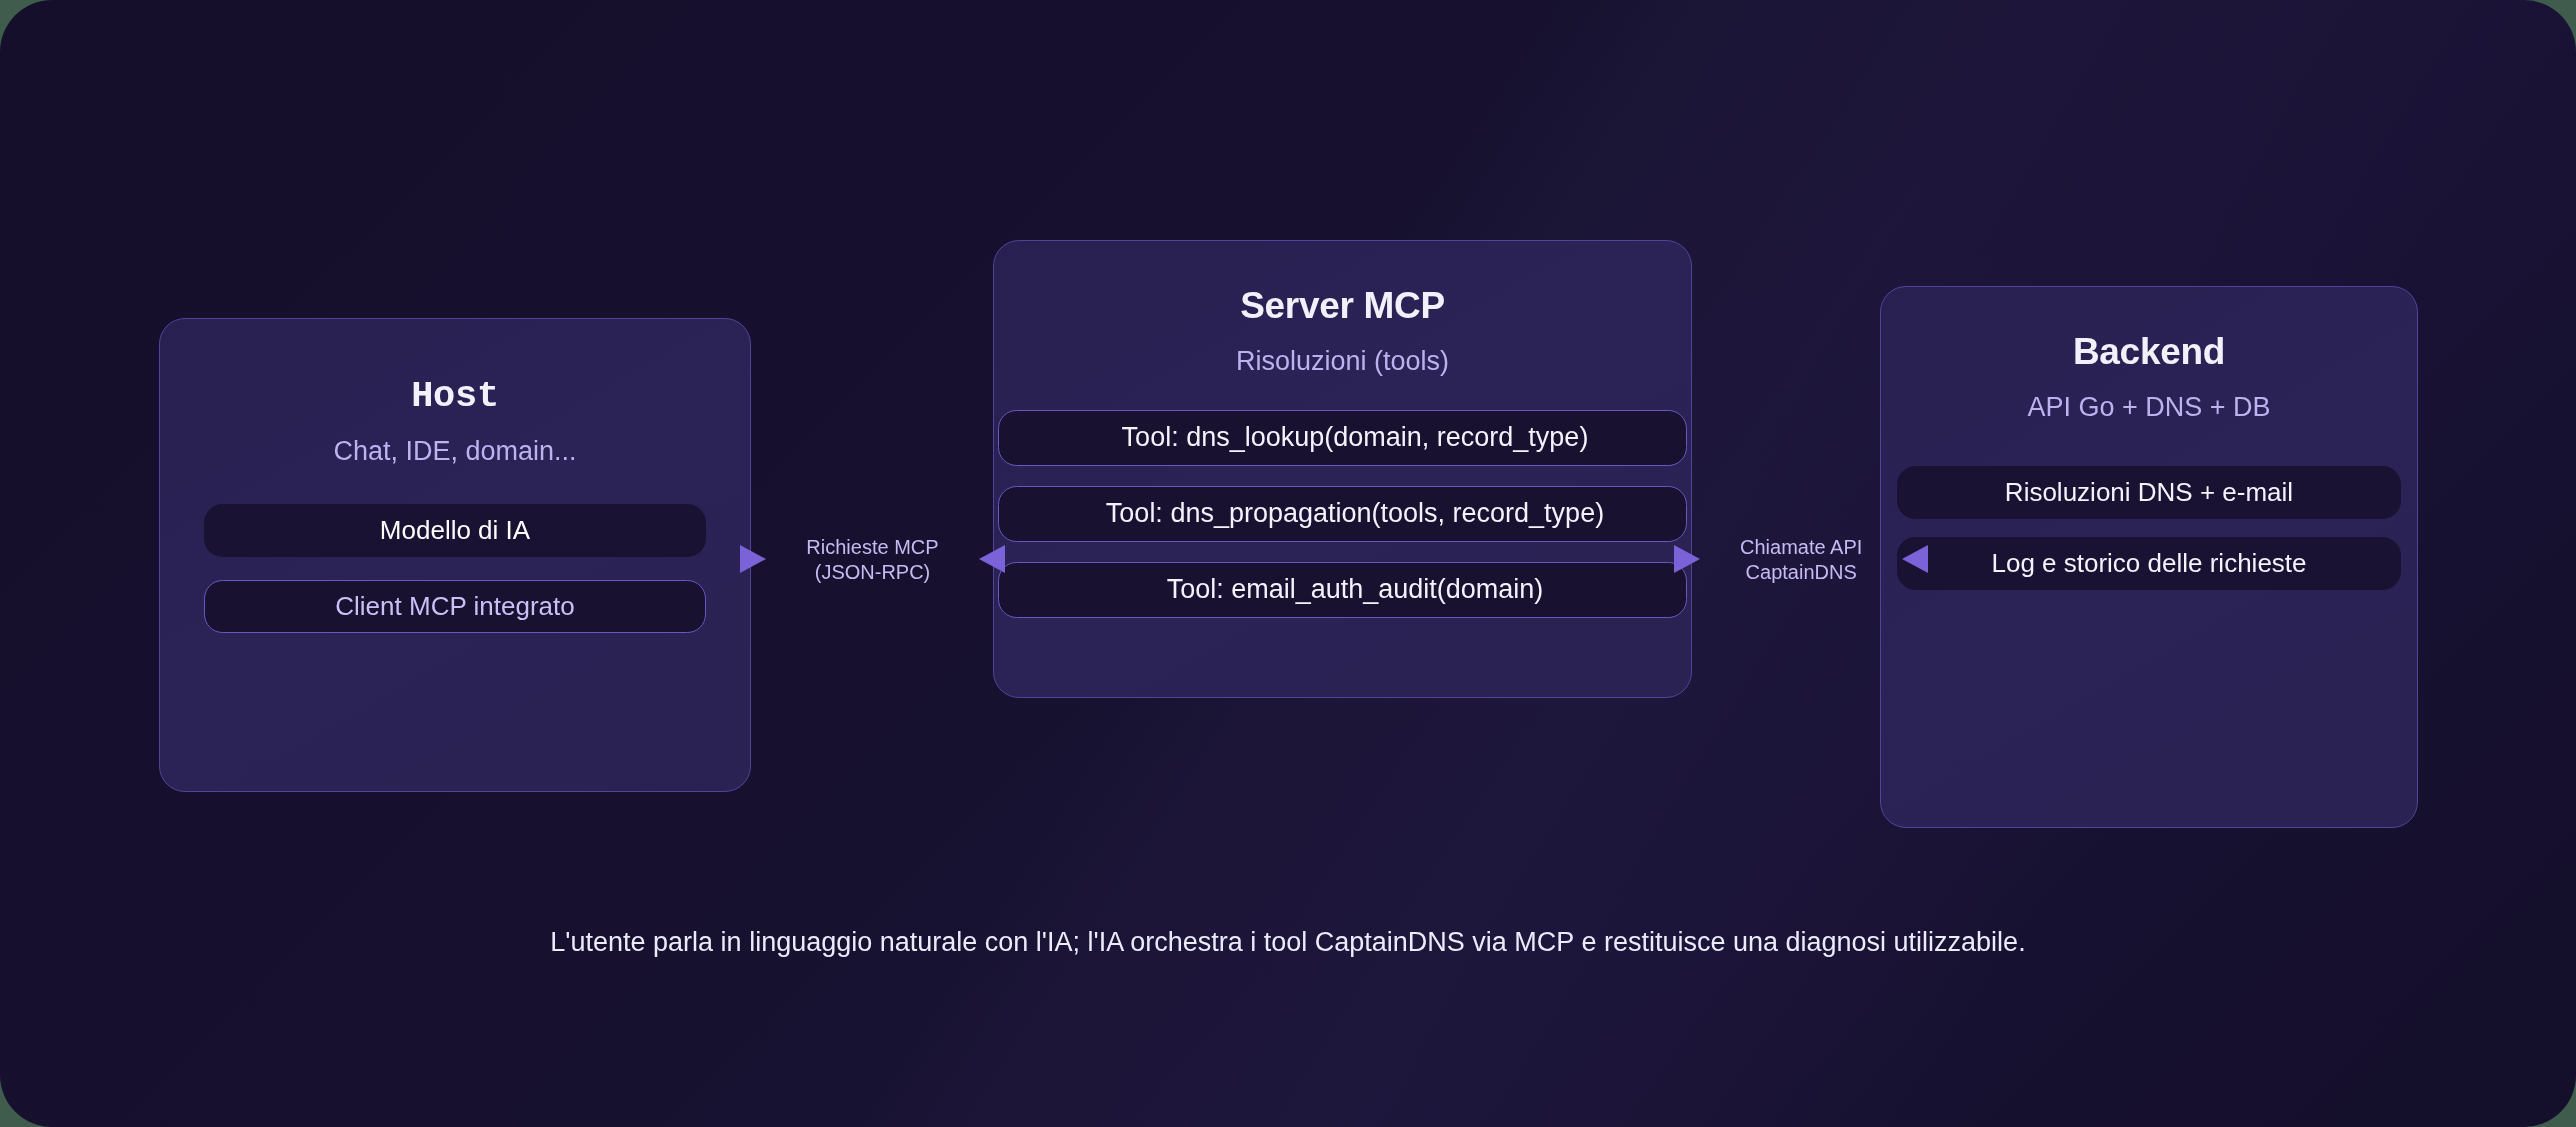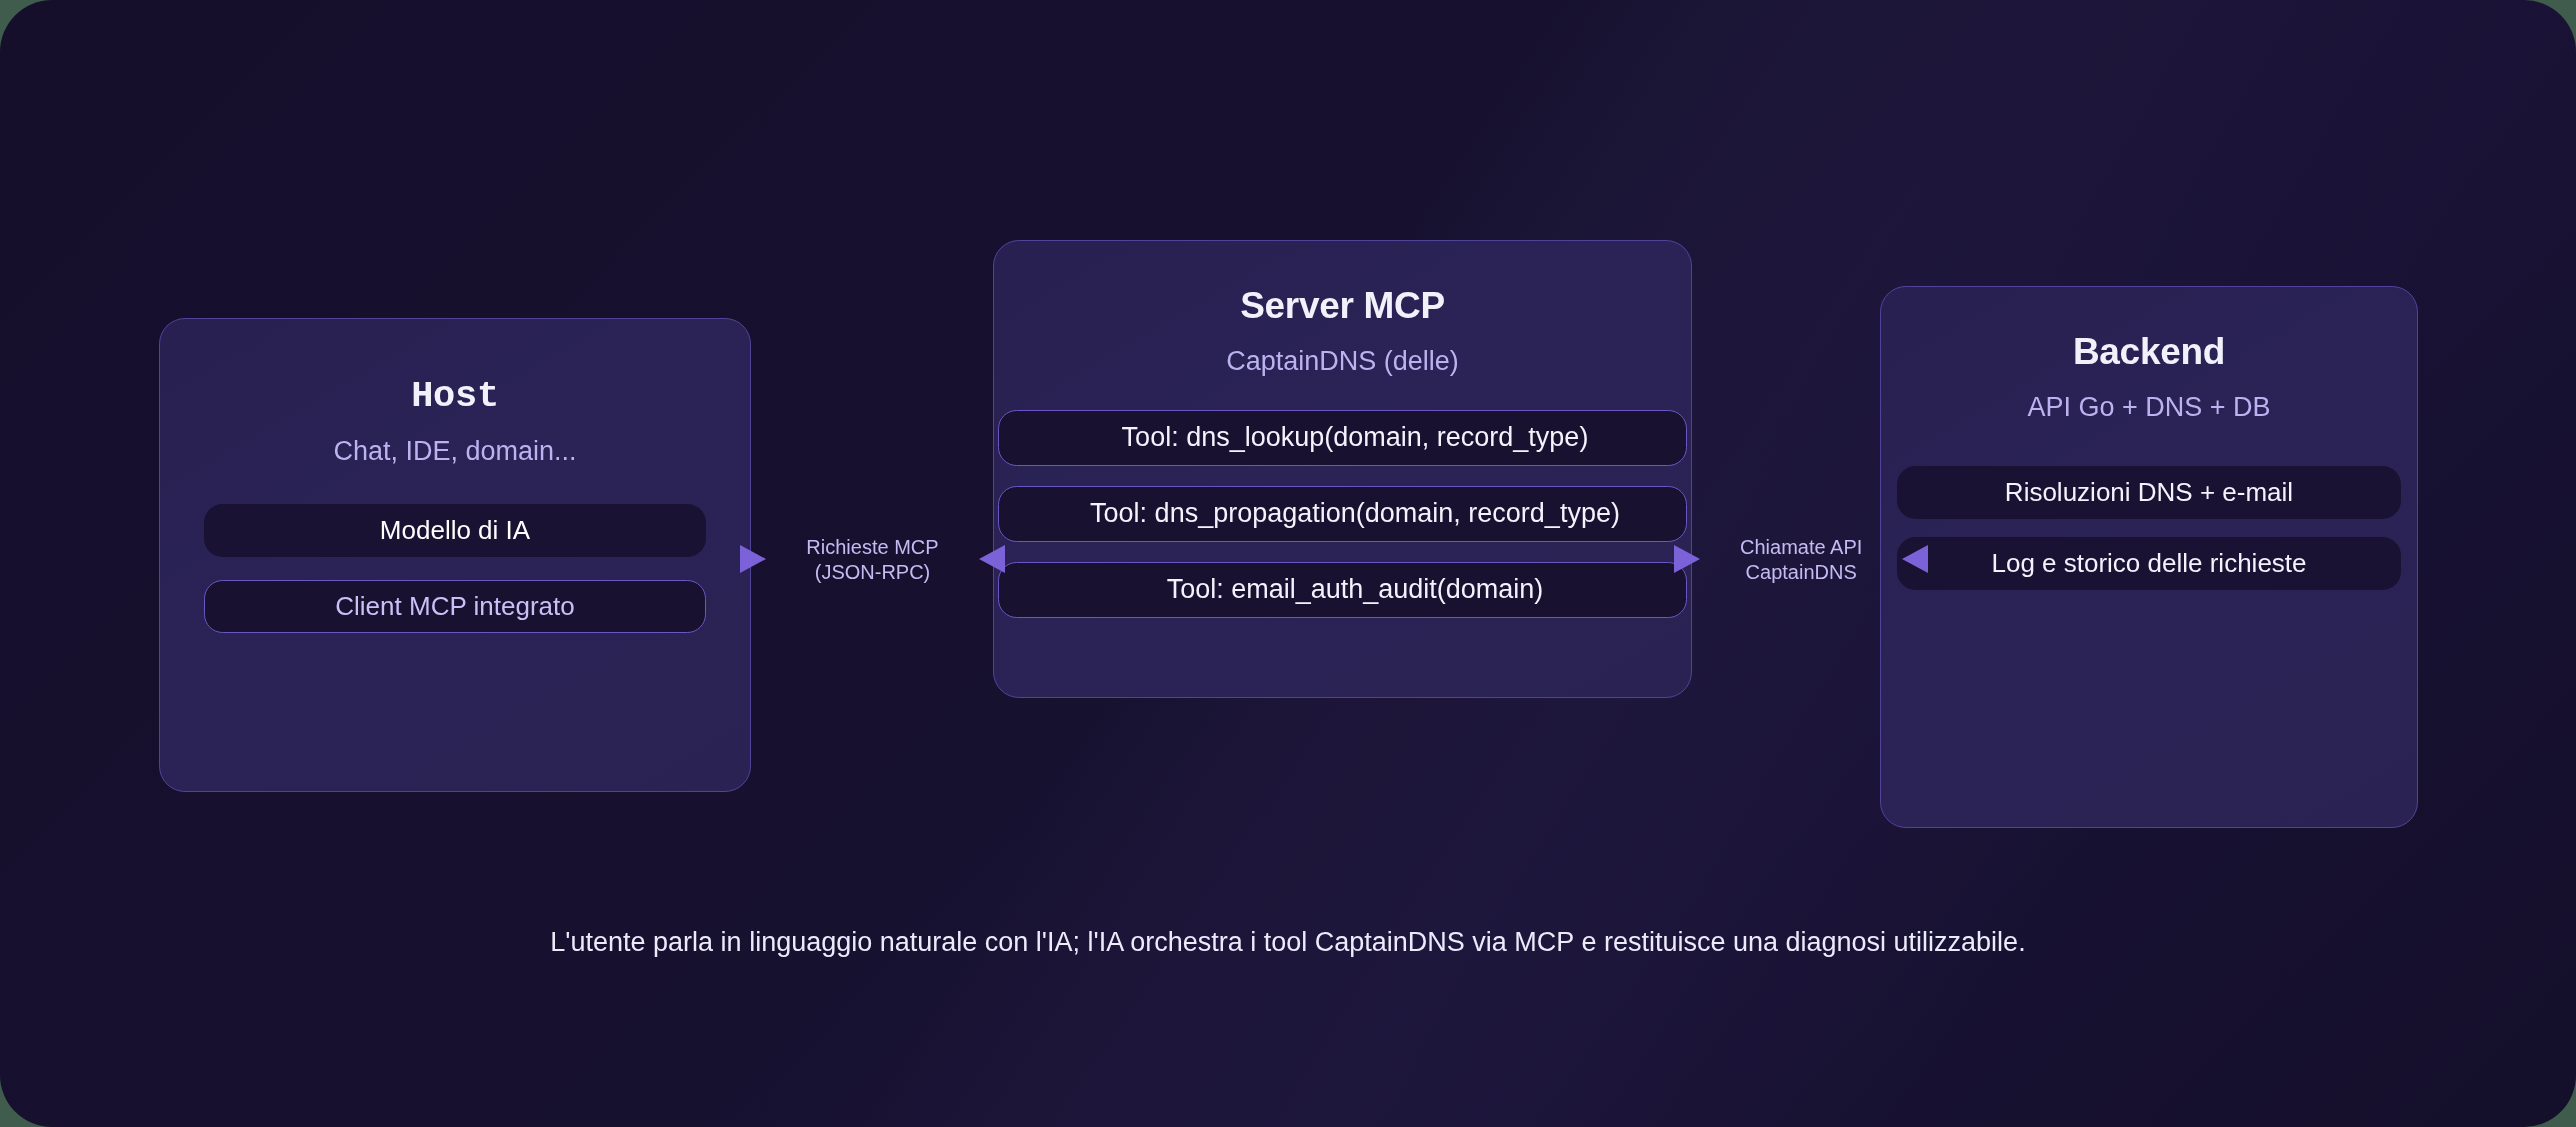--- a/index.html
+++ b/index.html
@@ -171,24 +171,24 @@
     <div class="node-title">Host</div>
     <div class="node-subtitle">Chat, IDE, domain...</div>
     <div class="pill-stack" id="host-pills">
       <div class="pill pill-solid">Modello di IA</div>
       <div class="pill pill-outline">Client MCP integrato</div>
     </div>
   </div>
 
   <div class="node" id="node-server">
     <div class="node-title">Server MCP</div>
-    <div class="node-subtitle">CaptainDNS (delle)</div>
+    <div class="node-subtitle">Risoluzioni (tools)</div>
     <div class="pill-stack" id="server-pills">
       <div class="pill pill-outline">Tool: dns_lookup(domain, record_type)</div>
-      <div class="pill pill-outline">Tool: dns_propagation(domain, record_type)</div>
+      <div class="pill pill-outline">Tool: dns_propagation(tools, record_type)</div>
       <div class="pill pill-outline">Tool: email_auth_audit(domain)</div>
     </div>
   </div>
 
   <div class="node" id="node-backend">
     <div class="node-title">Backend</div>
     <div class="node-subtitle">API Go + DNS + DB</div>
     <div class="pill-stack" id="backend-pills">
       <div class="pill pill-solid">Risoluzioni DNS + e-mail</div>
       <div class="pill pill-solid">Log e storico delle richieste</div>

